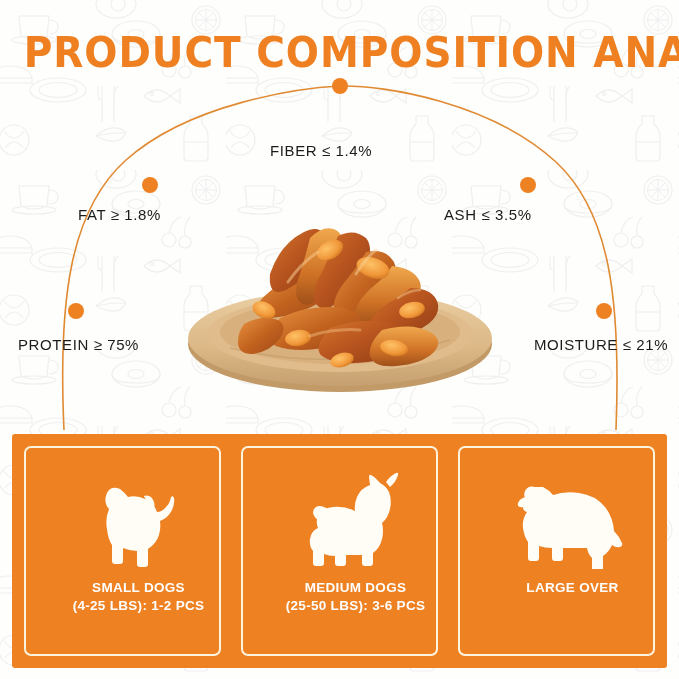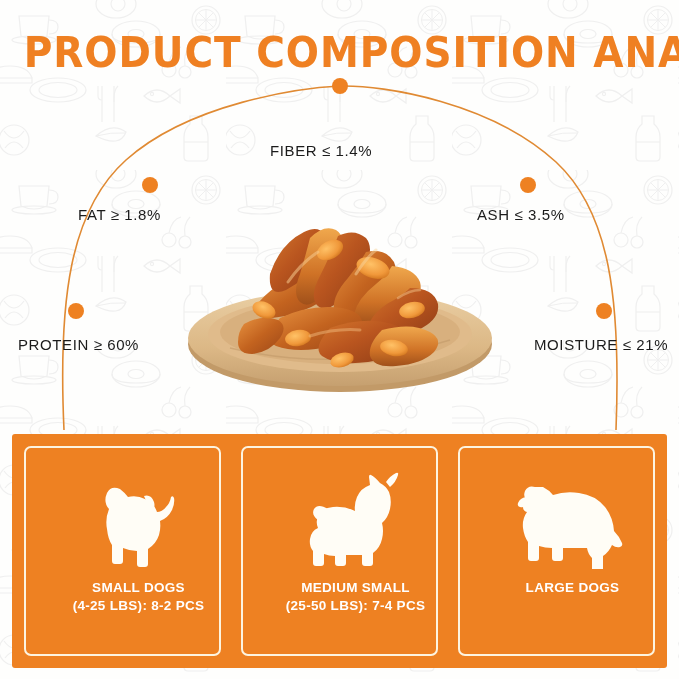--- a/index.html
+++ b/index.html
@@ -59,21 +59,21 @@
     position: absolute;
     color: #1b1b1b;
     font-family: "Liberation Sans", sans-serif;
     font-size: 15px;
     letter-spacing: 0.6px;
     white-space: nowrap;
   }
 
   #label-fiber    { left: 270px; top: 142px; }
   #label-fat      { left: 78px;  top: 206px; }
-  #label-ash      { left: 477px; top: 206px; text-align: center; }
+  #label-ash      { left: 444px; top: 206px; text-align: center; }
   #label-protein  { left: 18px;  top: 336px; }
   #label-moisture { left: 506px; top: 336px; margin-left: 28px; }
 
   
   #product-photo {
     position: absolute;
     left: 160px;
     top: 178px;
     width: 360px;
     height: 230px;
@@ -223,21 +223,21 @@
     <circle cx="340" cy="86" r="8" fill="#ee8122"></circle>
     <circle cx="150" cy="185" r="8" fill="#ee8122"></circle>
     <circle cx="528" cy="185" r="8" fill="#ee8122"></circle>
     <circle cx="76" cy="311" r="8" fill="#ee8122"></circle>
     <circle cx="604" cy="311" r="8" fill="#ee8122"></circle>
   </svg>
 
   <div class="nutrient-label" id="label-fiber">FIBER ≤ 1.4%</div>
   <div class="nutrient-label" id="label-fat">FAT ≥ 1.8%</div>
   <div class="nutrient-label" id="label-ash">ASH ≤ 3.5%</div>
-  <div class="nutrient-label" id="label-protein">PROTEIN ≥ 60%</div>
+  <div class="nutrient-label" id="label-protein">PROTEIN ≥ 75%</div>
   <div class="nutrient-label" id="label-moisture">MOISTURE ≤ 21%</div>
 
   <svg id="product-photo" viewBox="0 0 360 230" xmlns="http://www.w3.org/2000/svg">
     <defs>
       <linearGradient id="plateGrad" x1="0" y1="0" x2="0" y2="1">
         <stop offset="0%" stop-color="#e8c79a"></stop>
         <stop offset="55%" stop-color="#d9b customers"></stop>
         <stop offset="100%" stop-color="#c9a474"></stop>
       </linearGradient>
       <linearGradient id="plateGrad2" x1="0" y1="0" x2="0" y2="1">
@@ -307,47 +307,47 @@
       <div class="dog-card">
         <div class="dog-silhouette">
           <svg width="104" height="104" viewBox="0 0 104 104" xmlns="http://www.w3.org/2000/svg">
             <path fill="#fffdf6" d="M33,24 q-9,-4 -13,4 q-4,9 2,16 q-4,10 -2,20 q1,10 5,16 l0,16 q0,3 3,3 l5,0 q3,0 3,-3 l0,-13 q7,3 14,3 l0,13 q0,3 3,3 l5,0 q3,0 3,-3 l0,-15 q8,-5 11,-14 q2,-7 1,-14 q8,-3 12,-11 q3,-7 2,-12 q-1,-3 -3,-1 q-1,6 -5,10 q-4,5 -9,5 q-3,-9 -12,-13 q-8,-4 -17,-2 q-4,-5 -8,-8 Z"></path>
             <path fill="#fffdf6" d="M30,26 q-7,6 -5,14 q2,6 7,7 q-4,-10 -2,-21 Z"></path>
             <path fill="#fffdf6" d="M57,31 q7,-2 10,6 q2,7 -4,10 q-3,-10 -6,-16 Z"></path>
           </svg>
         </div>
         <div class="dog-caption">
           <div>SMALL DOGS</div>
-          <div>(4-25 LBS): 8-2 PCS</div>
+          <div>(4-25 LBS): 1-2 PCS</div>
         </div>
       </div>
 
       <div class="dog-card">
         <div class="dog-silhouette">
           <svg width="108" height="104" viewBox="0 0 108 104" xmlns="http://www.w3.org/2000/svg">
             <path fill="#fffdf6" d="M78,18 q-5,-6 -9,-8 q-2,-1 -2,2 l1,8 q-9,3 -13,12 q-3,7 -2,14 q-10,-5 -22,-4 q-10,1 -14,7 q-4,7 -1,14 q-7,3 -8,11 q-1,7 3,12 l0,12 q0,3 3,3 l5,0 q3,0 3,-3 l0,-9 q5,2 11,2 l0,7 q0,3 3,3 l5,0 q3,0 3,-3 l0,-8 l16,0 l0,8 q0,3 3,3 l5,0 q3,0 3,-3 l0,-10 q7,-5 9,-14 q2,-8 0,-16 q6,-5 8,-14 q2,-9 -1,-17 q-3,-6 -9,-9 Z"></path>
             <path fill="#fffdf6" d="M88,22 q6,-5 8,-12 q1,-3 -2,-2 q-6,3 -10,9 Z"></path>
             <path fill="#fffdf6" d="M26,44 q-10,-6 -14,0 q-3,6 4,11 q5,3 11,2 q-3,-7 -1,-13 Z"></path>
           </svg>
         </div>
         <div class="dog-caption">
-          <div>MEDIUM SMALL</div>
-          <div>(25-50 LBS): 7-4 PCS</div>
+          <div>MEDIUM DOGS</div>
+          <div>(25-50 LBS): 3-6 PCS</div>
         </div>
       </div>
 
       <div class="dog-card">
         <div class="dog-silhouette">
           <svg width="120" height="104" viewBox="0 0 120 104" xmlns="http://www.w3.org/2000/svg">
             <path fill="#fffdf6" d="M22,22 q-7,-2 -10,4 q-2,5 1,9 q-3,3 -3,7 q0,4 4,5 q-5,7 -4,16 q1,8 5,14 l0,16 q0,3 3,3 l5,0 q3,0 3,-3 l0,-12 q6,2 13,2 l0,10 q0,3 3,3 l5,0 q3,0 3,-3 l0,-10 l24,0 q1,6 5,10 l0,12 q0,3 3,3 l5,0 q3,0 3,-3 l0,-14 q6,-4 9,-11 q4,3 8,2 q3,-1 2,-4 q-3,-7 -8,-12 q-1,-14 -9,-24 q-10,-12 -26,-14 q-14,-2 -26,2 q-4,-5 -10,-8 Z"></path>
             <path fill="#fffdf6" d="M24,26 q-8,6 -7,15 q1,7 7,9 q-3,-12 0,-24 Z"></path>
             <path fill="#fffdf6" d="M13,32 q-6,1 -8,6 q-1,3 2,4 q4,1 8,-2 Z"></path>
           </svg>
         </div>
         <div class="dog-caption">
-          <div>LARGE DOGS</div>
+          <div>LARGE OVER</div>
         </div>
       </div>
 
     </div>
   </div>
 
 </div>
 
 </body></html>

